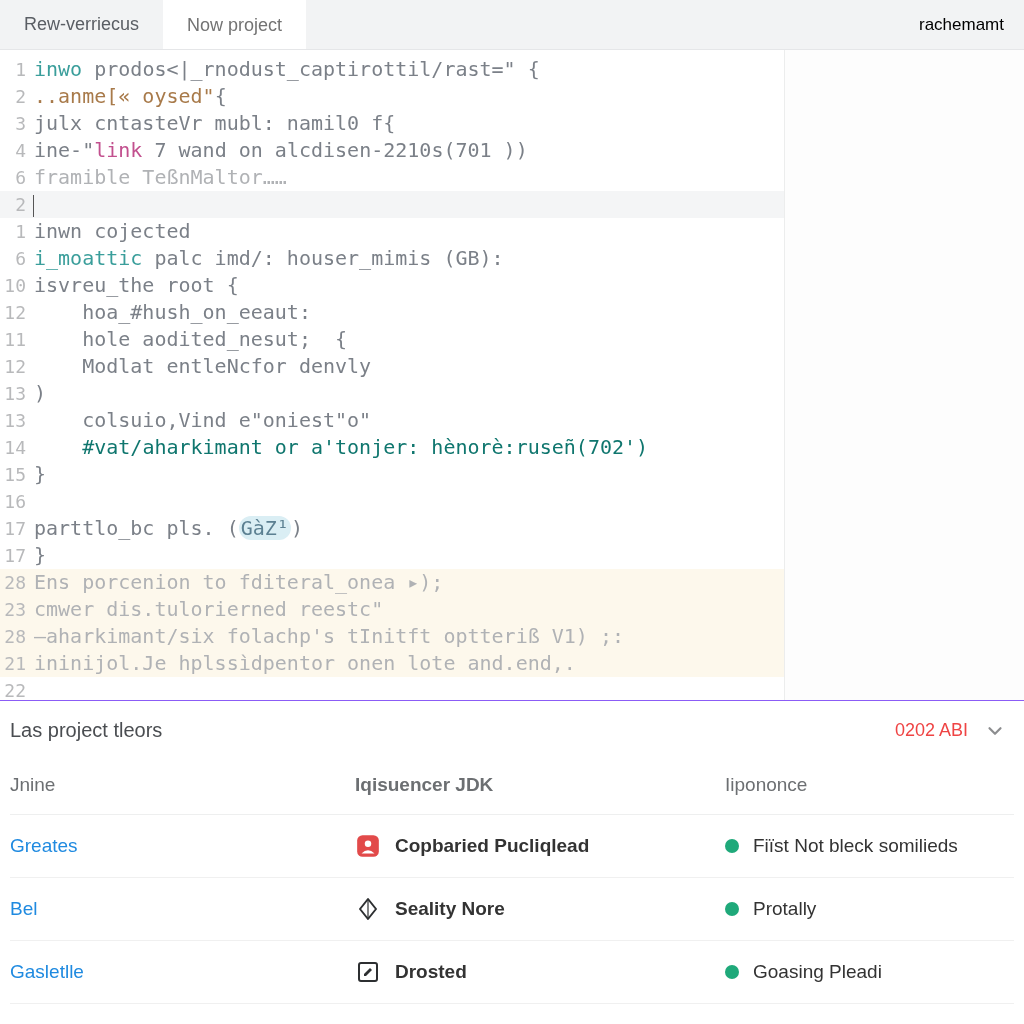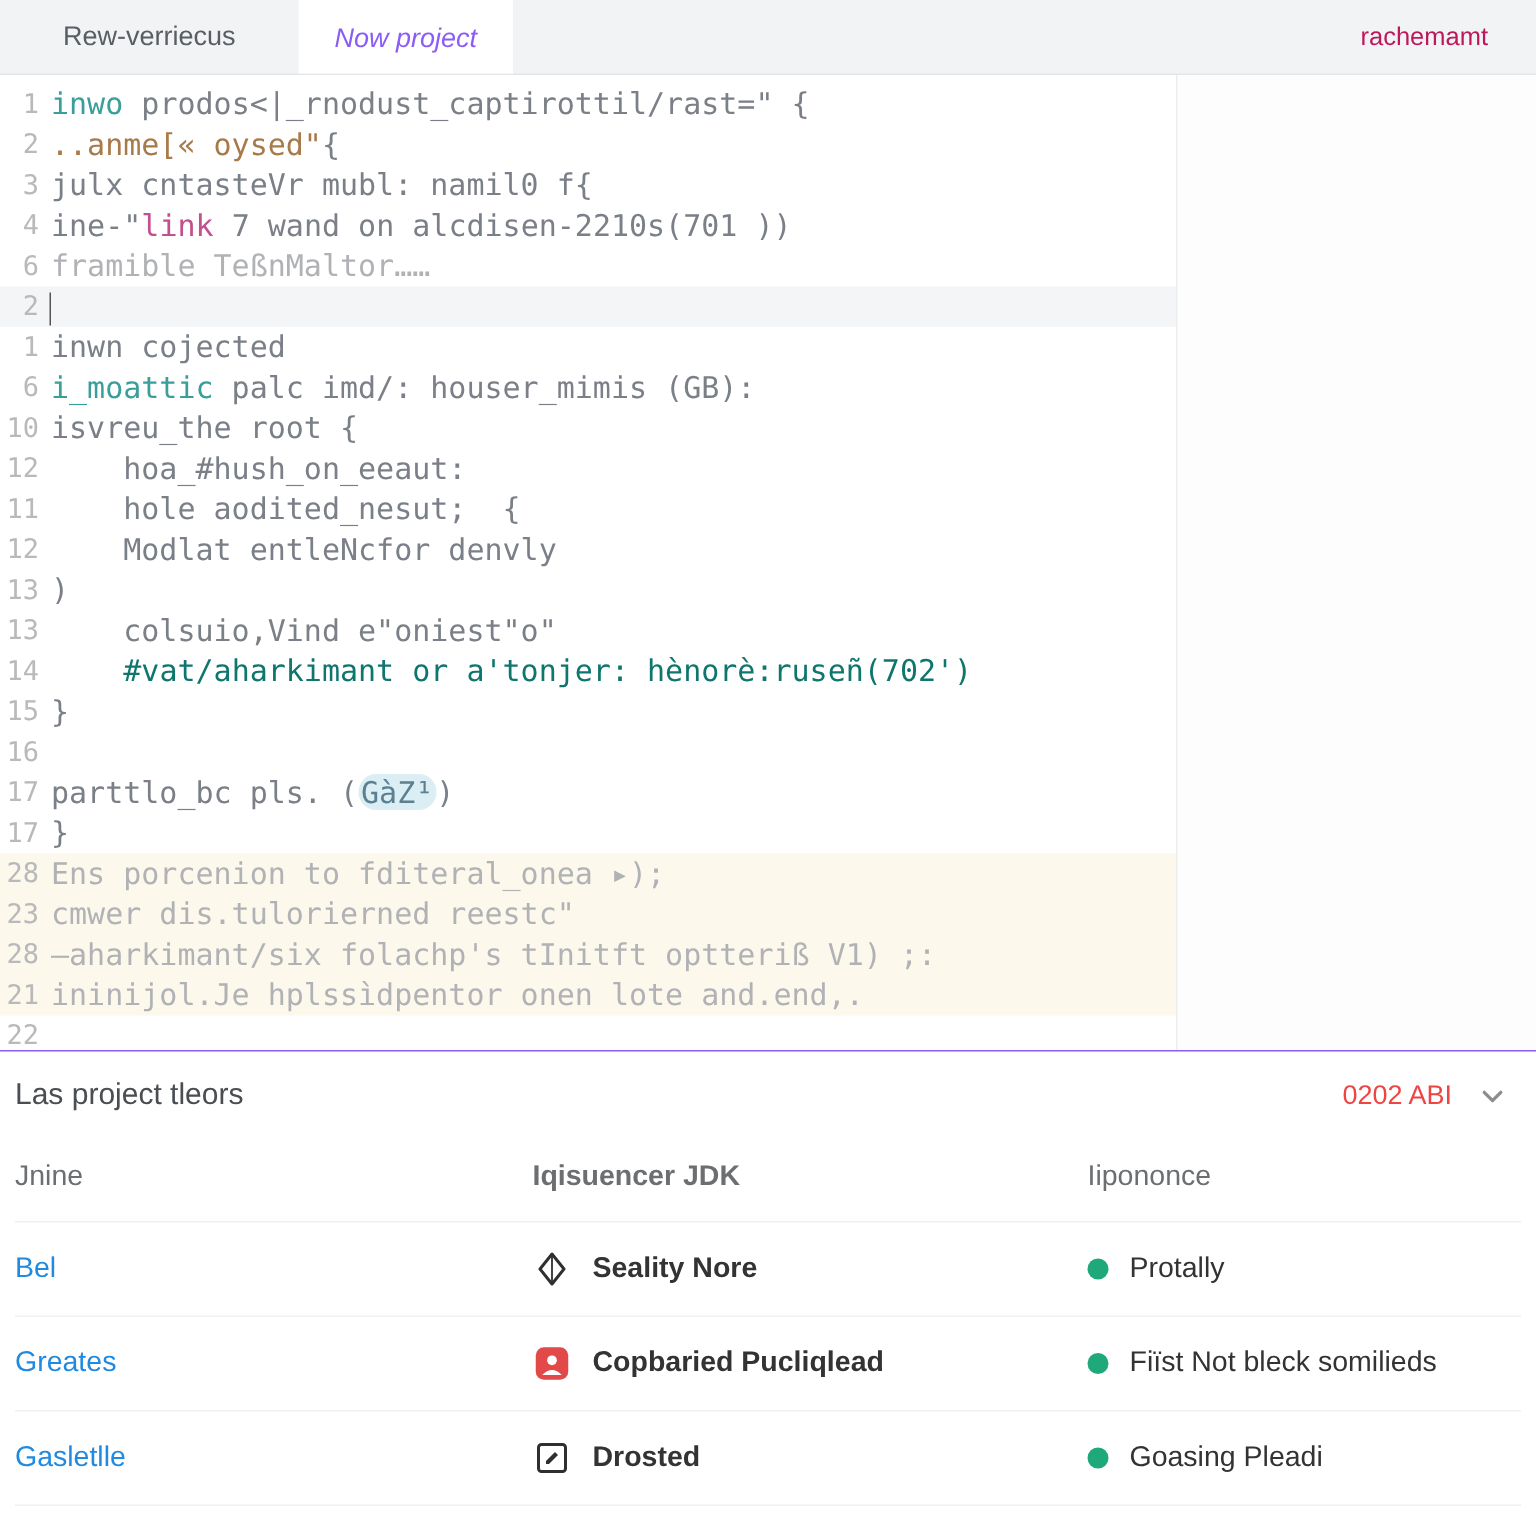--- a/index.html
+++ b/index.html
@@ -19,32 +19,30 @@
       height: 50px;
     }
     .tab {
       padding: 0 24px;
       height: 100%;
       display: flex;
       align-items: center;
       font-size: 18px;
       cursor: pointer;
       color: #5a5e64;
-      margin-left: 18px;
     }
     .tab.active {
       background: #ffffff;
-      color: #8b5cf6;
+      color: #737373;
       border-top: 2px solid transparent;
-      font-style: italic;
     }
     .tabs-spacer { flex: 1; }
     .user-label {
-      padding-right: 32px;
-      color: #be185d;
+      padding-right: 20px;
+      color: #000000;
       font-size: 17px;
     }
     .editor-area {
       display: flex;
       height: 650px;
       background: #ffffff;
     }
     .code-column {
       flex: 1;
       font-family: ui-monospace, SFMono-Regular, Menlo, Consolas, monospace;
@@ -191,50 +189,50 @@
     </div>
   </div>
   <div class="table">
     <div class="table-header">
       <div class="col-a">Jnine</div>
       <div class="col-b">Iqisuencer JDK</div>
       <div class="col-c">Iiрononce</div>
     </div>
     <div id="table-body">
         <div class="table-row">
-          <div class="col-a"><span class="link">Bel</span></div>
-          <div class="col-b">
-            <span class="icon-box">
-              <svg width="24" height="24" viewBox="0 0 24 24" fill="none" stroke="#2d2f31" stroke-width="2" stroke-linejoin="round">
-                <path d="M12 2 L20 12 L12 22 L4 12 Z"></path>
-                <path d="M12 2 L12 22" stroke-width="1.2"></path>
-              </svg>
-            </span>
-            <span>Seality Nore</span>
-          </div>
-          <div class="col-c">
-            <span class="status-dot" style="background: rgb(31, 169, 122);"></span>
-            <span>Protally</span>
-          </div>
-        </div>
-        <div class="table-row">
           <div class="col-a"><span class="link">Greates</span></div>
           <div class="col-b">
             <span class="icon-box">
               <svg width="26" height="26" viewBox="0 0 24 24">
                 <rect x="2" y="2" width="20" height="20" rx="5" fill="#e24a4a"></rect>
                 <circle cx="12" cy="10" r="3" fill="#fff"></circle>
                 <path d="M6 19 q6 -6 12 0" fill="#fff"></path>
               </svg>
             </span>
             <span>Copbaried Pucliqlead</span>
           </div>
           <div class="col-c">
             <span class="status-dot" style="background: rgb(31, 169, 122);"></span>
             <span>Fiïst Not bleck somilieds</span>
+          </div>
+        </div>
+        <div class="table-row">
+          <div class="col-a"><span class="link">Bel</span></div>
+          <div class="col-b">
+            <span class="icon-box">
+              <svg width="24" height="24" viewBox="0 0 24 24" fill="none" stroke="#2d2f31" stroke-width="2" stroke-linejoin="round">
+                <path d="M12 2 L20 12 L12 22 L4 12 Z"></path>
+                <path d="M12 2 L12 22" stroke-width="1.2"></path>
+              </svg>
+            </span>
+            <span>Seality Nore</span>
+          </div>
+          <div class="col-c">
+            <span class="status-dot" style="background: rgb(31, 169, 122);"></span>
+            <span>Protally</span>
           </div>
         </div>
         <div class="table-row">
           <div class="col-a"><span class="link">Gasletlle</span></div>
           <div class="col-b">
             <span class="icon-box">
               <svg width="24" height="24" viewBox="0 0 24 24" fill="none" stroke="#2d2f31" stroke-width="2" stroke-linejoin="round">
                 <rect x="3" y="3" width="18" height="18" rx="2"></rect>
                 <path d="M8 14 L14 8 L16 10 L10 16 L8 16 Z" fill="#2d2f31" stroke="none"></path>
               </svg>

